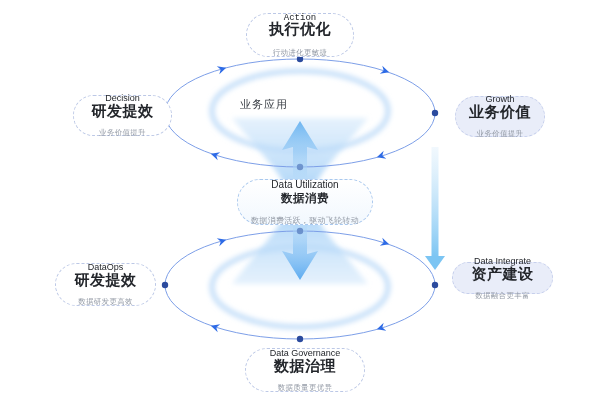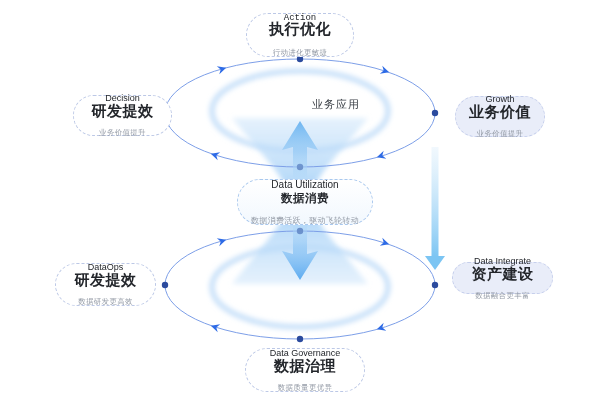--- a/index.html
+++ b/index.html
@@ -24,21 +24,21 @@
   .lavender{background:var(--lavender-fill,#e9edf9);border-color:var(--lavender-border,#c6cfec);}
 
   .n-utilization{left:237px;top:179px;width:136px;height:46px;border-radius:23px;
         background:linear-gradient(180deg,#ffffff 0%,#f2f8fe 100%);
         border-color:var(--center-border,#a9c8ee);z-index:6;}
   .n-utilization .en{font-size:10px;line-height:12px;}
   .n-utilization .zh{font-size:11.5px;line-height:14px;}
   .n-utilization .sub{font-size:8px;line-height:10px;}
 
   
-  .ring-label{position:absolute;width:120px;left:240px;text-align:right;font-size:11px;
+  .ring-label{position:absolute;width:120px;left:240px;text-align:left;font-size:11px;
         color:#3a3f46;letter-spacing:1px;z-index:4;}
   .rl-top{top:97px;}
   .rl-bottom{top:286px;}
 </style>
 </head>
 <body>
 
 <div class="stage">
 
   <svg width="600" height="401" viewBox="0 0 600 401">

